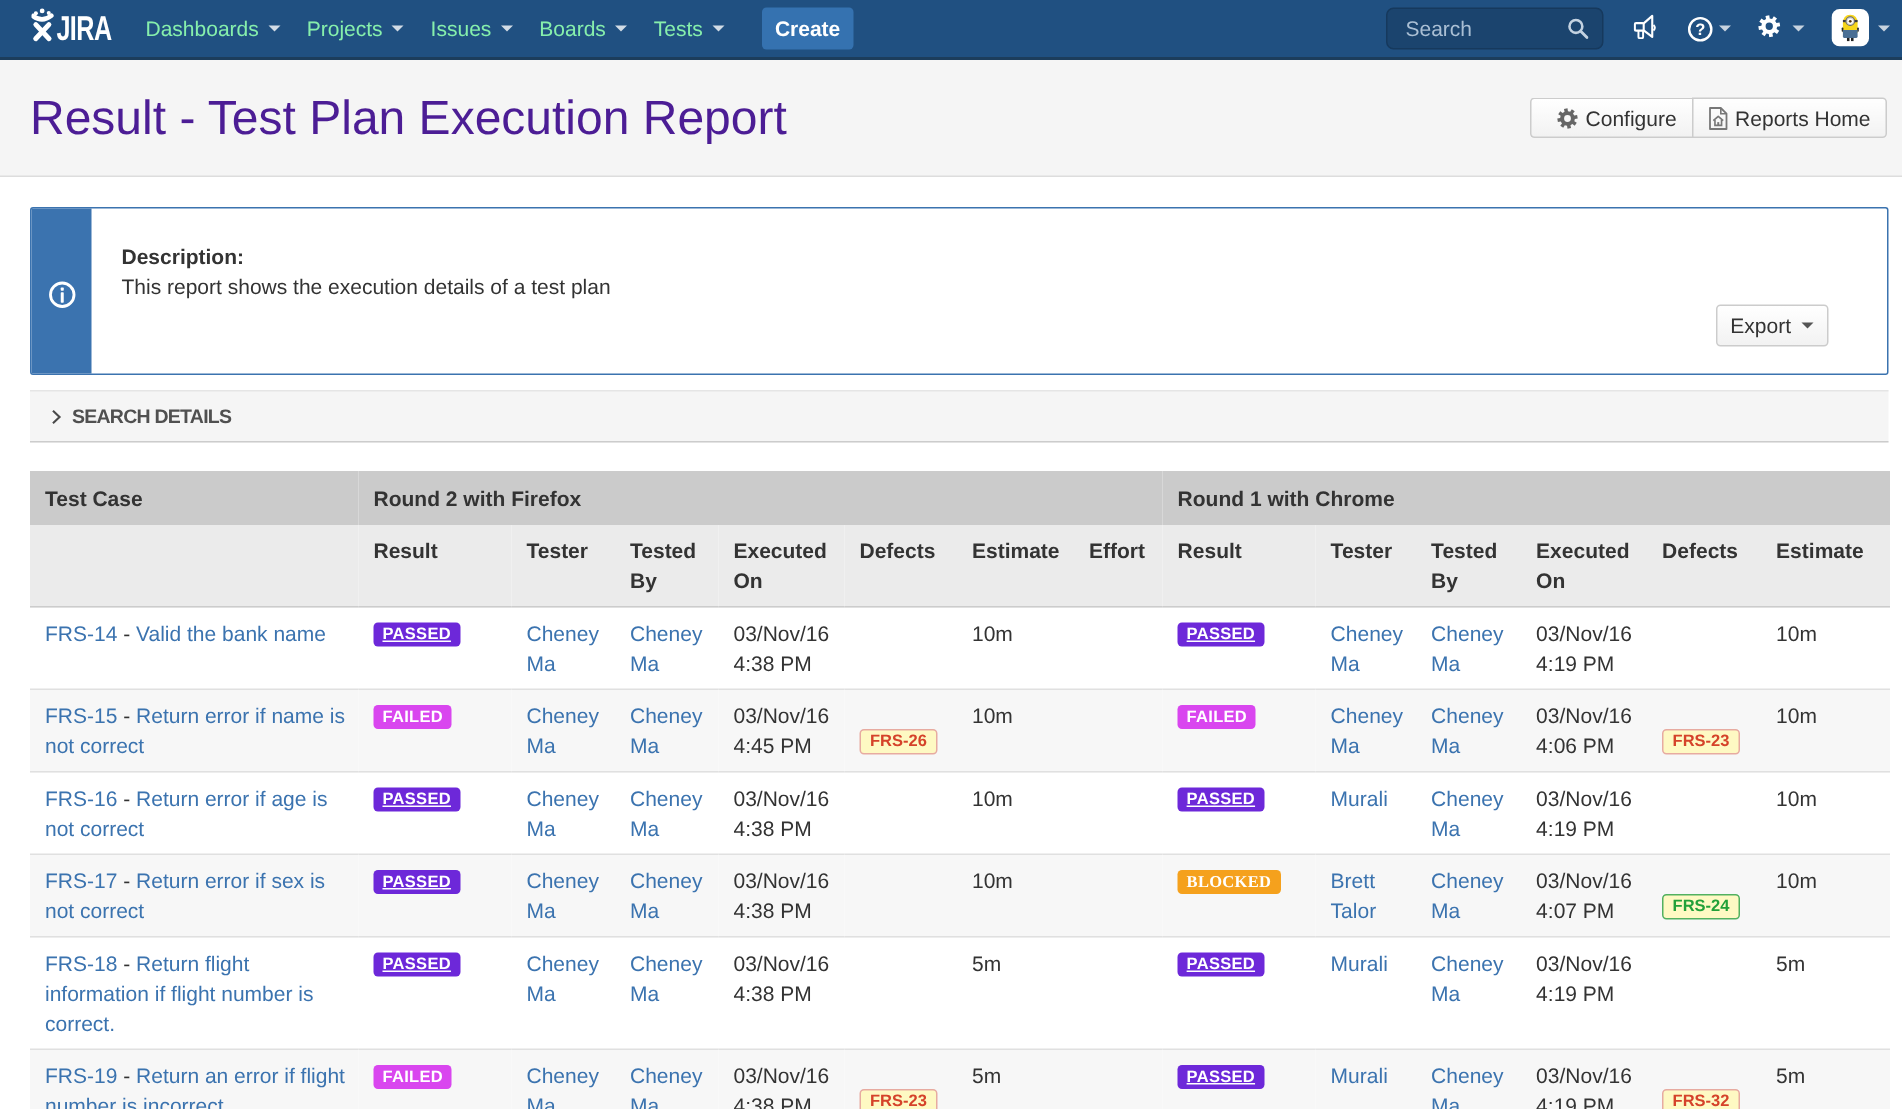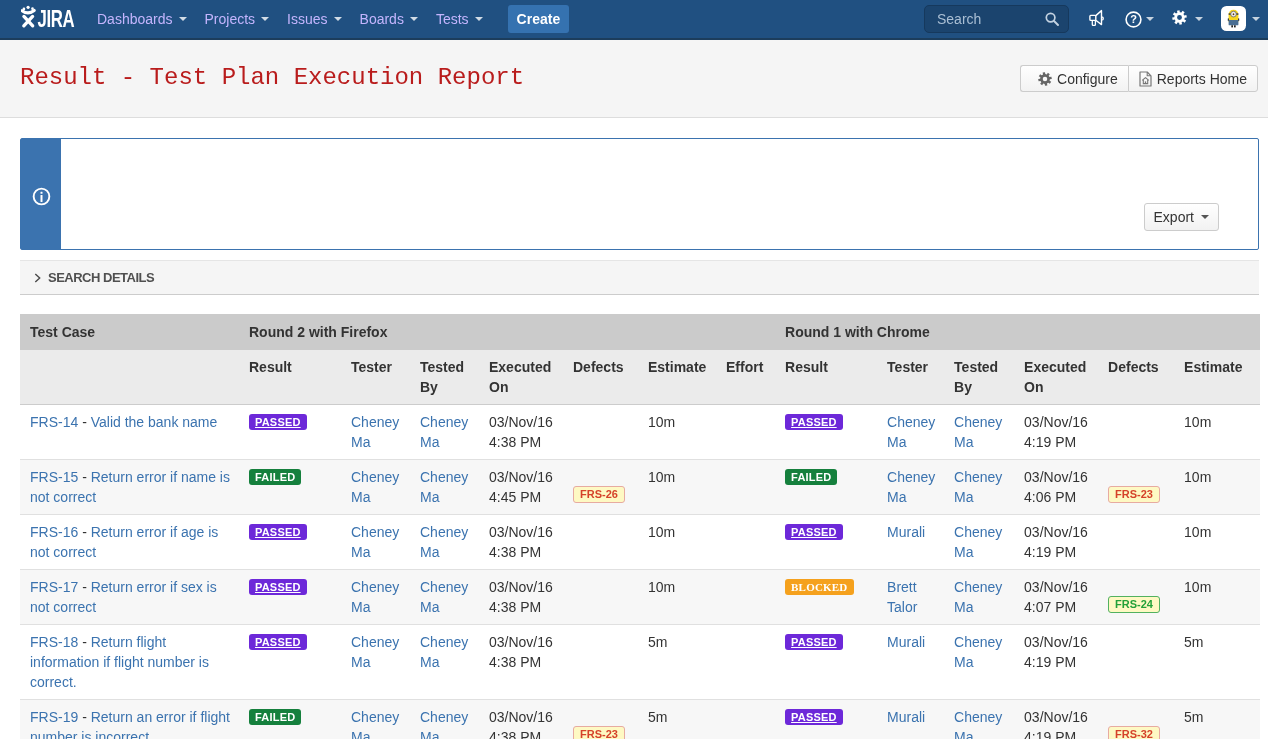--- a/index.html
+++ b/index.html
@@ -4,31 +4,31 @@
 <style>
 * { margin:0; padding:0; box-sizing:border-box; }
 body { font-family:"Liberation Sans", sans-serif; background:#fff; width:1268px; }
 a { text-decoration:none; }
 
 
 .nav { height:40px; background:#205081; border-bottom:2px solid #1c3d5c; display:flex; align-items:center; position:relative; }
 .logo { display:flex; align-items:center; margin-left:21px; }
 .logo svg { display:block; }
 .navmenu { display:flex; align-items:center; list-style:none; margin-left:20px; }
-.navmenu li { display:flex; align-items:center; margin-right:18px; color:#c4b5fd; font-size:14px; cursor:default; }
+.navmenu li { display:flex; align-items:center; margin-right:18px; color:#86efac; font-size:14px; cursor:default; }
 .navmenu li .tri { margin-left:6px; width:0; height:0; border-left:4px solid transparent; border-right:4px solid transparent; border-top:4px solid rgba(255,255,255,.8); }
 .createbtn { margin-left:7px; background:#3572b0; color:#fff; font-size:14px; font-weight:bold; border-radius:3px; padding:6px 9px; }
 .navright { position:absolute; right:8px; top:0; height:38px; display:flex; align-items:center; }
 .searchbox { width:145px; height:28px; background:#1b446e; border:1px solid #16395d; border-radius:5px; display:flex; align-items:center; padding:0 9px 0 12px; }
 .searchbox .ph { color:#aabfd4; font-size:14px; flex:1; }
 .icontri { width:0; height:0; border-left:4px solid transparent; border-right:4px solid transparent; border-top:4px solid rgba(255,255,255,.75); }
 
 
 .pagehead { height:78px; background:#f5f5f5; border-bottom:1px solid #ddd; position:relative; }
-.pagehead h1 { position:absolute; left:20px; top:24px; font-size:24px; line-height:28px; font-weight:normal; color:#b91c1c;font-family:Liberation Mono, monospace; }
+.pagehead h1 { position:absolute; left:20px; top:24px; font-size:32px; line-height:28px; font-weight:normal; color:#4c1d95; }
 .headbtns { position:absolute; right:10px; top:25px; display:flex; }
 .hbtn { height:27px; background:linear-gradient(#ffffff,#f2f2f2); border:1px solid #ccc; display:flex; align-items:center; padding:0 10px; font-size:14px; color:#333; }
 .hbtn svg { margin-right:5px; }
 .hbtn.first { border-radius:3px 0 0 3px; border-right:none;padding-left:17px; }
 .hbtn.last { border-radius:0 3px 3px 0; }
 
 
 .descpanel { margin:20px 9px 0 20px; border:1px solid #3b73af; border-radius:2px; height:112px; display:flex; position:relative; }
 .desc-ico { width:40px; background:#3b73af; display:flex; align-items:center; justify-content:center; }
 .desc-body { padding:22px 0 0 20px; font-size:14px; line-height:20px; color:#333; }
@@ -47,21 +47,21 @@
 th, td { font-size:14px; line-height:20px; padding:7px 10px; vertical-align:top; text-align:left; }
 thead tr.grp th { background:#cbcbcb; font-weight:bold; color:#333; padding-top:8px; padding-bottom:8px; }
 thead tr.cols th { background:#ebebeb; font-weight:bold; color:#333; border-bottom:1px solid #ccc; }
 tbody td { border-bottom:1px solid #e0e0e0; color:#333; }
 tbody td:first-child, thead tr.cols th:first-child { padding-right:8px; }
 tbody tr.alt { background:#f7f7f7; }
 a.lnk { color:#3b73af; }
 .sep { color:#333; }
 .lz { display:inline-block; font-size:11px; font-weight:bold; color:#fff; border-radius:3px; padding:1px 6px; letter-spacing:.2px; line-height:14px; position:relative; top:-1px; }
 .lz.pass { background:#6d28d9;text-decoration:underline; }
-.lz.fail { background:#15803d; }
+.lz.fail { background:#d946ef; }
 .lz.blocked { background:#f5a11d;font-family:Liberation Serif, serif; }
 .dlz { display:inline-block; font-size:11px; font-weight:bold; border-radius:3px; padding:1px 6px; line-height:13px; margin-top:19px; background:#fef9c3; }
 .dlz.red { color:#d5422a; border:1px solid #e7aba1; }
 .dlz.green { color:#23a139; border:1px solid #52b160;text-align:center; }
 </style>
 </head>
 <body>
 
 <div class="nav">
   <div class="logo">
@@ -151,20 +151,24 @@
 </div>
 
 <div class="descpanel">
   <div class="desc-ico">
     <svg width="19" height="19" viewBox="0 0 19 19" style="margin-top:4px;">
       <circle cx="9.5" cy="9.5" r="7.85" fill="none" stroke="#fff" stroke-width="1.9"></circle>
       <rect x="8.5" y="4.7" width="2" height="2.1" rx="0.4" fill="#fff"></rect>
       <rect x="8.5" y="7.9" width="2" height="7" rx="0.5" fill="#fff"></rect>
     </svg>
   </div>
+  <div class="desc-body">
+    <b>Description:</b><br>
+    This report shows the execution details of a test plan
+  </div>
   <span class="exportbtn">Export <span class="tri"></span></span>
 </div>
 
 <div class="sdetails">
   <svg class="chv" width="7" height="10" viewBox="0 0 7 10">
       <path d="M1.3,0.9 L5.7,5 L1.3,9.1" fill="none" stroke="#4a4a4a" stroke-width="1.4"></path>
     </svg>
   <span class="lbl">SEARCH DETAILS</span>
 </div>
 

